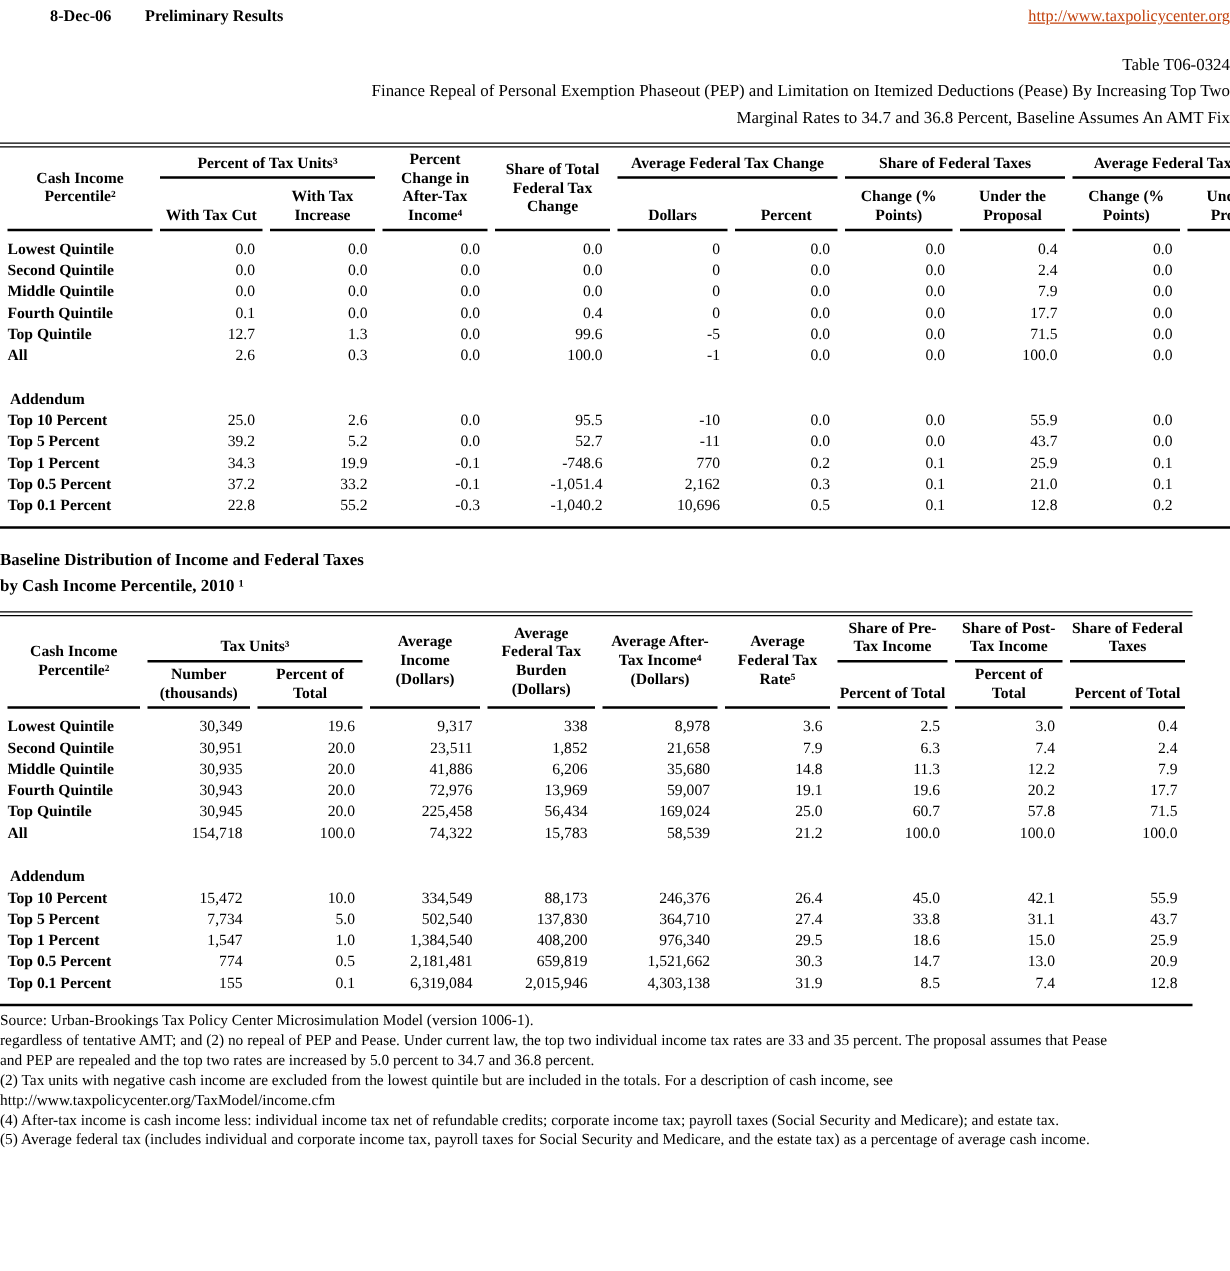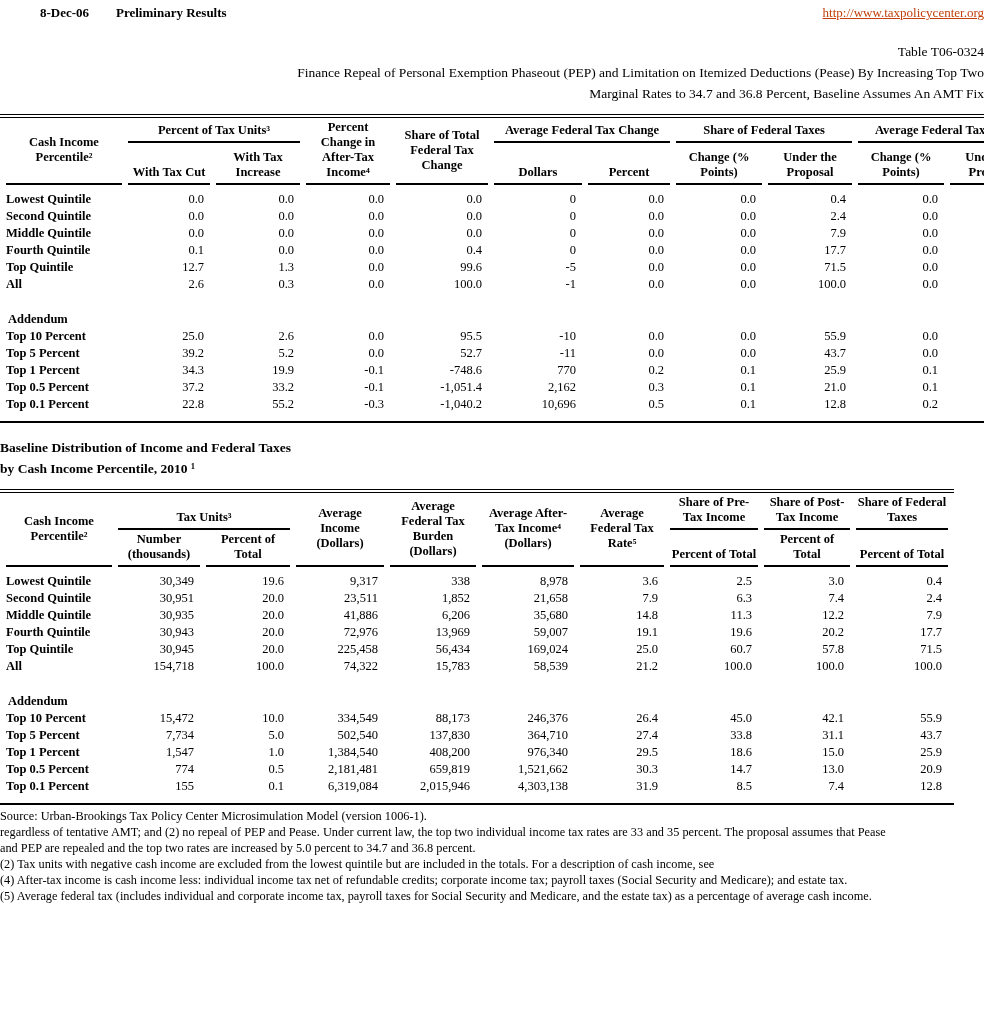--- a/index.html
+++ b/index.html
@@ -464,15 +464,16 @@
         <td class="num">12.8</td>
       </tr>
     </tbody>
 </table>
 
 <div class="footnotes">
   <div class="fline">Source: Urban-Brookings Tax Policy Center Microsimulation Model (version 1006-1).</div>
   <div class="fline">regardless of tentative AMT; and (2) no repeal of PEP and Pease.  Under current law, the top two individual income tax rates are 33 and 35 percent.  The proposal assumes that Pease</div>
   <div class="fline">and PEP are repealed and the top two rates are increased by 5.0 percent to 34.7 and 36.8 percent.</div>
   <div class="fline">(2) Tax units with negative cash income are excluded from the lowest quintile but are included in the totals. For a description of cash income, see</div>
+  <div class="fline">http://www.taxpolicycenter.org/TaxModel/income.cfm</div>
   <div class="fline">(4) After-tax income is cash income less: individual income tax net of refundable credits; corporate income tax; payroll taxes (Social Security and Medicare); and estate tax.</div>
   <div class="fline">(5) Average federal tax (includes individual and corporate income tax, payroll taxes for Social Security and Medicare, and the estate tax) as a percentage of average cash income.</div>
 </div>
 
 </body></html>

